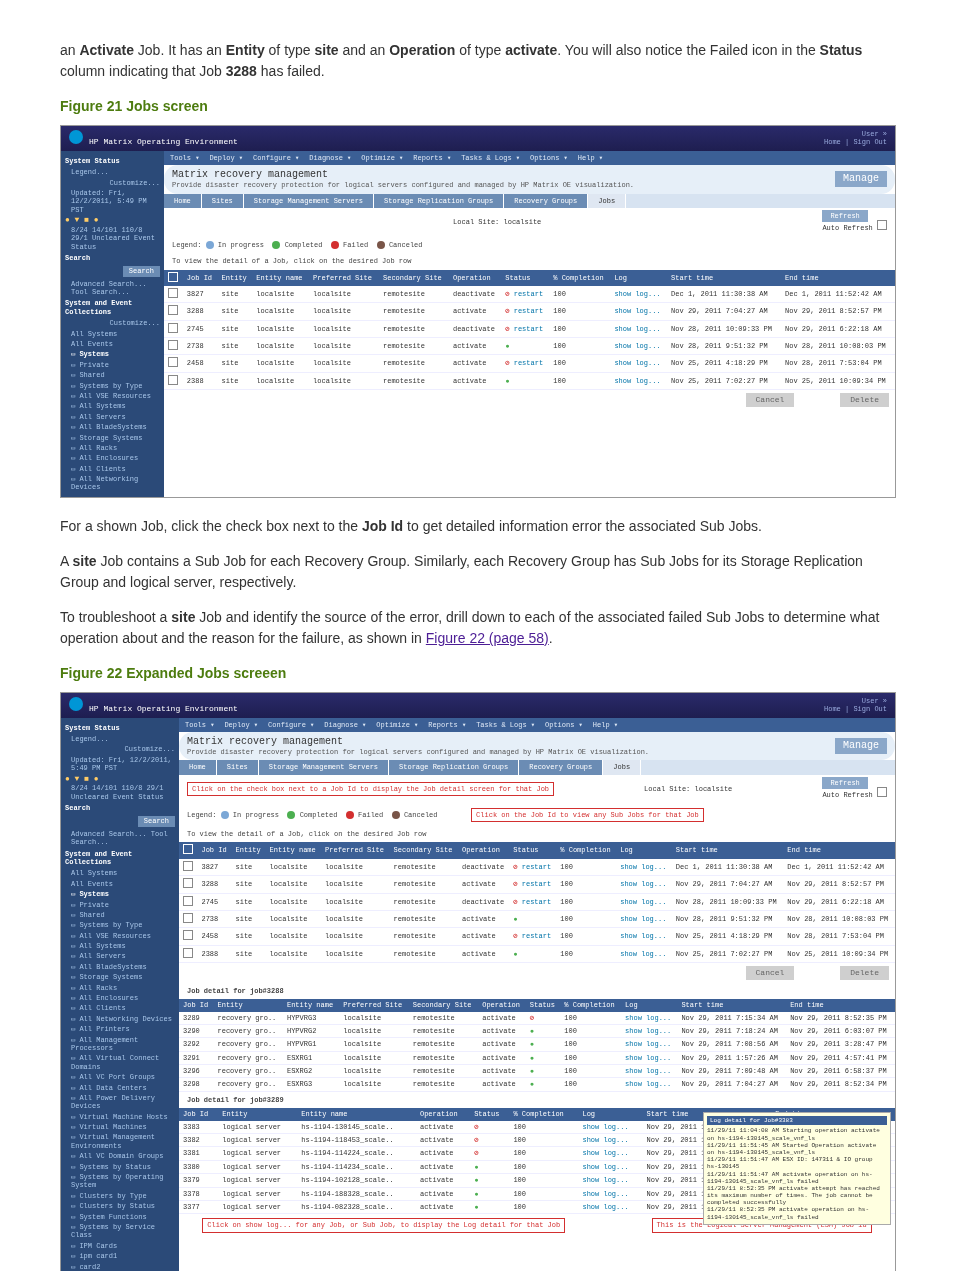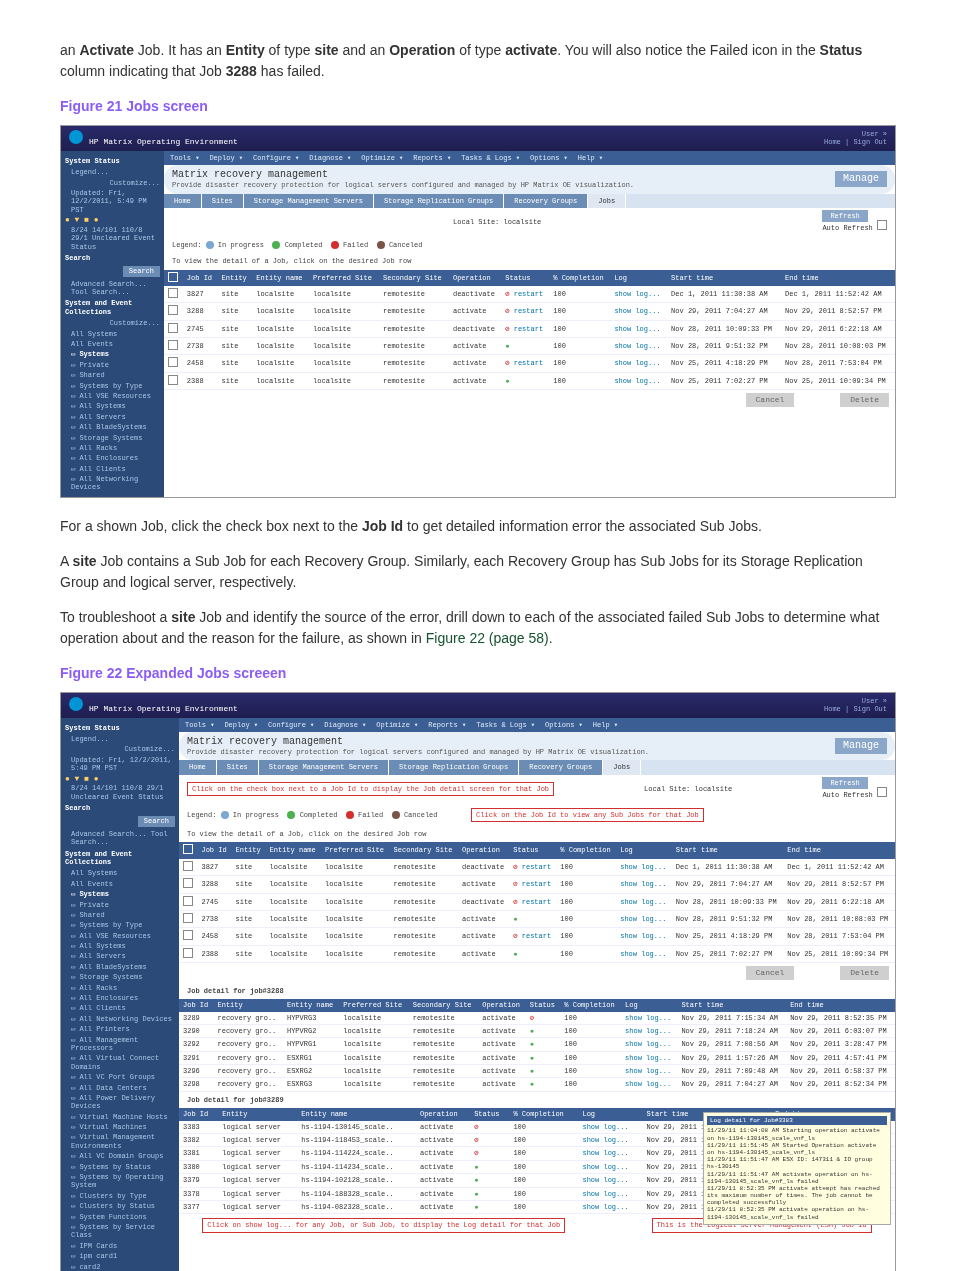--- a/index.html
+++ b/index.html
@@ -8,25 +8,25 @@
     color: #333;
     margin: 0;
     padding: 40px 60px;
     width: 954px;
     box-sizing: border-box;
     line-height: 1.5;
   }
   p { margin: 0 0 14px 0; }
   .bold { font-weight: bold; }
   .fig-title {
-    color: #8b5cf6;
+    color: #4d7c0f;
     font-weight: bold;
     margin: 6px 0 8px 0;
   }
-  a.link { color: #14532d; }
+  a.link { color: #4c1d95; text-decoration: underline; }
 
   
   .shot {
     width: 100%;
     border: 1px solid #999;
     background: #fff;
     margin-bottom: 18px;
     font-size: 8px;
     line-height: 1.2;
     font-family: Liberation Mono, monospace;

